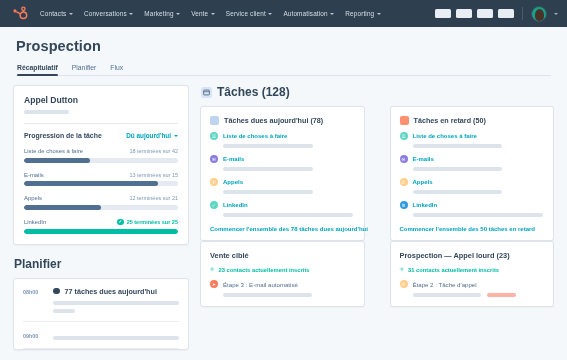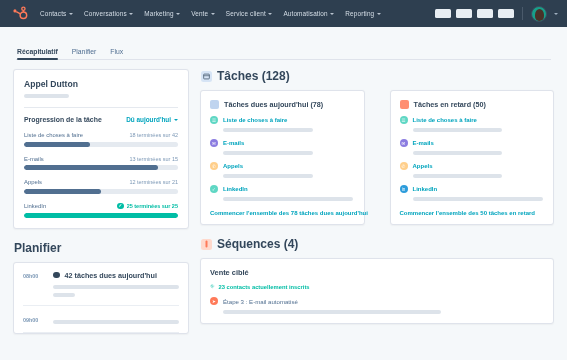--- a/index.html
+++ b/index.html
@@ -256,20 +256,21 @@
     <div class="nav-chip"></div>
     <div class="nav-chip"></div>
     <div class="nav-chip"></div>
     <div class="nav-sep"></div>
     <div class="avatar"></div>
     <div class="avatar-caret"></div>
   </div>
 </div>
 
 <div class="page-head">
+  <div class="page-title">Prospection</div>
   <div class="tabs">
     <div class="tab active">Récapitulatif</div>
     <div class="tab">Planifier</div>
     <div class="tab">Flux</div>
   </div>
 </div>
 
 <div class="body-wrap">
 
   <div class="col-left">
@@ -334,21 +335,21 @@
     <div class="section-head">
       <div class="section-title">Planifier</div>
     </div>
 
     <div class="card sched-card">
       <div class="sched-row">
         <div class="sched-time">08h00</div>
         <div class="sched-body">
           <div class="sched-title">
             <span class="sched-dot"></span>
-            <span class="sched-text">42 tâches dues aujourd'hui</span>
+            <span class="sched-text">77 tâches dues aujourd'hui</span>
           </div>
           <div class="skel sched-skel1"></div>
           <div class="skel sched-skel2"></div>
         </div>
       </div>
       <div class="sched-row">
         <div class="sched-time">09h00</div>
         <div class="sched-body">
           <div class="skel sched-skel1"></div>
         </div>
@@ -446,41 +447,48 @@
             <span class="ti-ic ic-li-b">in</span>
             <span class="ti-label">LinkedIn</span>
           </div>
           <div class="ti-bar" style="width:90%"></div>
         </div>
 
         <div class="task-link">Commencer l'ensemble des 50 tâches en retard</div>
       </div>
     </div>
 
-    <div class="section-head">
-      <span class="icon-sq ic-seq">
-        <svg width="7" height="8" viewBox="0 0 12 16">
-            <rect x="4" y="1" width="4" height="14" rx="2" fill="#ff7a59"></rect>
-          </svg>
-      </span>
-      <span class="section-title">Séquences (4)</span>
-    </div>
 
     <div class="two-col">
       <div class="card seq-card">
         <div class="seq-name">Vente ciblé</div>
         <div class="seq-contacts">
           <span class="seq-ct-ic">⛗</span>
           <span class="seq-ct-text">23 contacts actuellement inscrits</span>
         </div>
         <div class="seq-step">
           <span class="seq-step-ic ic-auto">➤</span>
           <span class="seq-step-t">Étape 3 : E-mail automatisé</span>
         </div>
         <div class="seq-bars">
           <div class="seq-bar" style="width:68%"></div>
         </div>
       </div>
 
+      <div class="card seq-card">
+        <div class="seq-name">Prospection — Appel lourd (23)</div>
+        <div class="seq-contacts">
+          <span class="seq-ct-ic">⛗</span>
+          <span class="seq-ct-text">31 contacts actuellement inscrits</span>
+        </div>
+        <div class="seq-step">
+          <span class="seq-step-ic ic-task">✆</span>
+          <span class="seq-step-t">Étape 2 : Tâche d'appel</span>
+        </div>
+        <div class="seq-bars">
+          <div class="seq-bar" style="width:52%"></div>
+          <div class="seq-bar pink" style="width:22%"></div>
+        </div>
+      </div>
     </div>
 
   </div>
 </div>
 
 </body></html>

